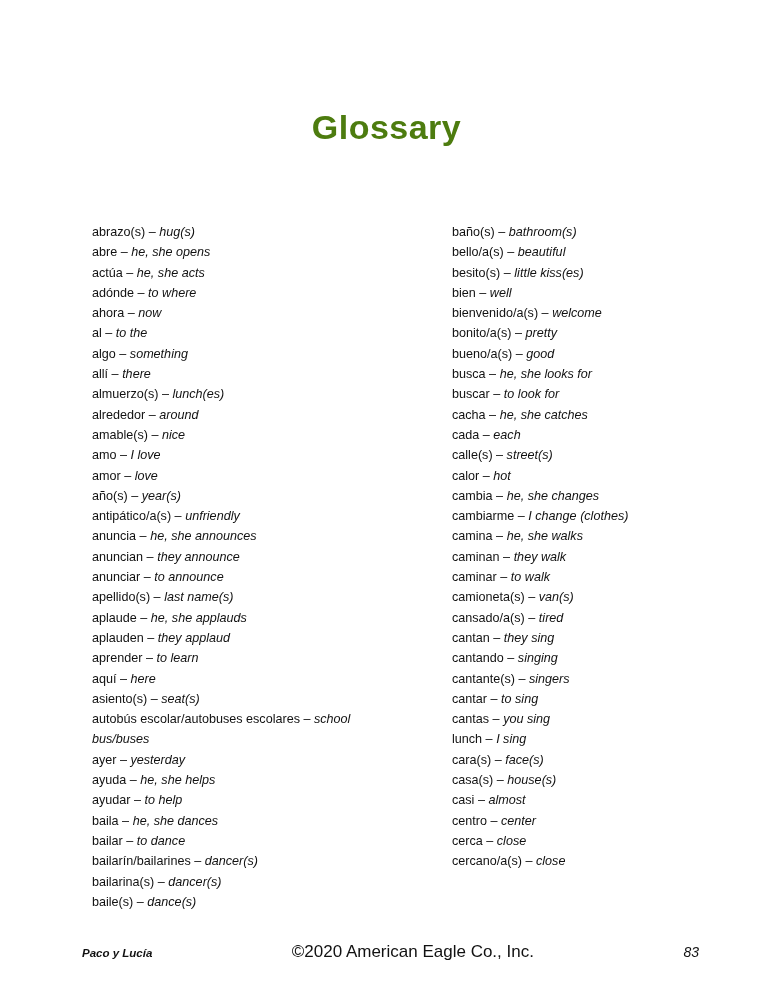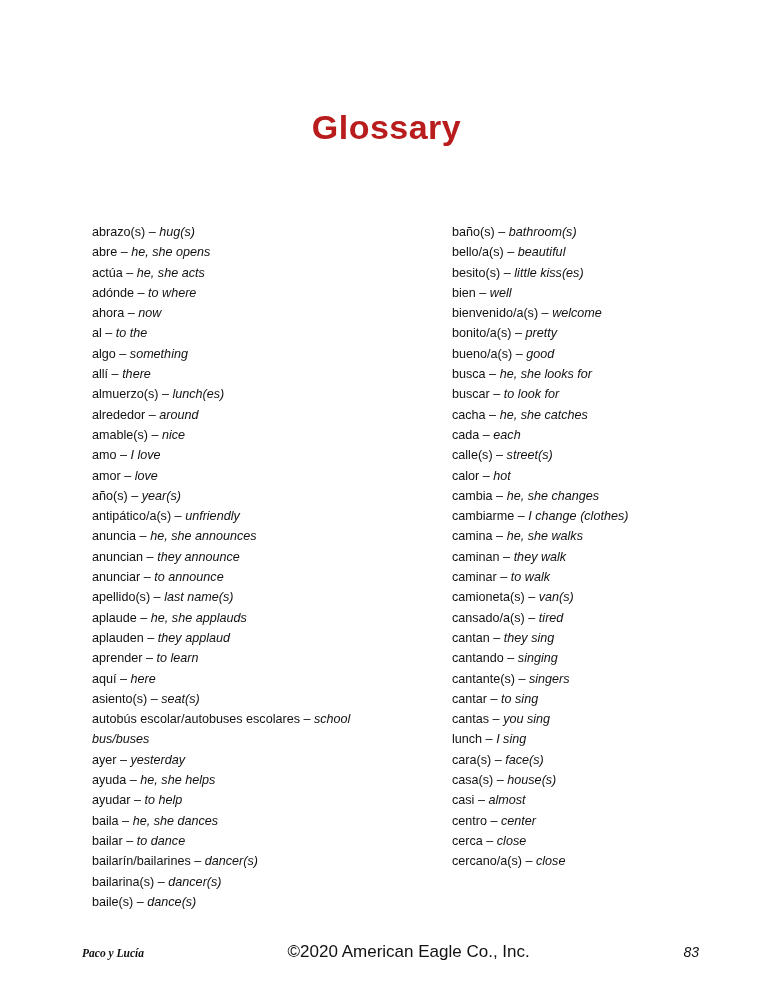--- a/index.html
+++ b/index.html
@@ -17,21 +17,21 @@
   }
   .page {
     position: absolute;
     inset: 0;
     padding: 0;
   }
   .page-title {
     text-align: center;
     font-size: 34px;
     font-weight: bold;
-    color: #b91c1c;
+    color: #4d7c0f;
     letter-spacing: 0.5px;
     margin: 0;
     position: absolute;
     top: 108px;
     left: 0;
     right: 0;
   }
   .columns {
     position: absolute;
     top: 222px;
@@ -67,21 +67,20 @@
     bottom: 38px;
     font-size: 11.5px;
     display: flex;
     align-items: baseline;
   }
   .footer-left {
     font-style: italic;
     font-weight: bold;
     font-size: 11.5px;
     color: #111111;
-    font-family: Liberation Serif, serif;
   }
   .footer-center {
     flex: 1;
     text-align: center;
     font-size: 17px;
     color: #111111;
     margin-left: -10px;
   }
   .footer-right {
     font-size: 14px;

